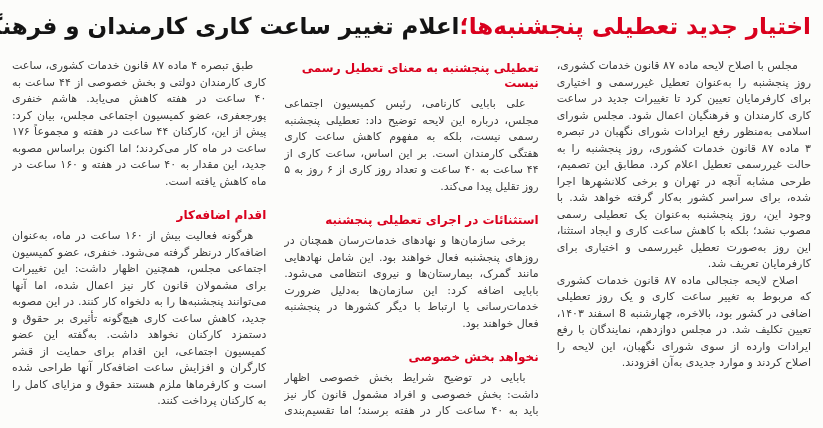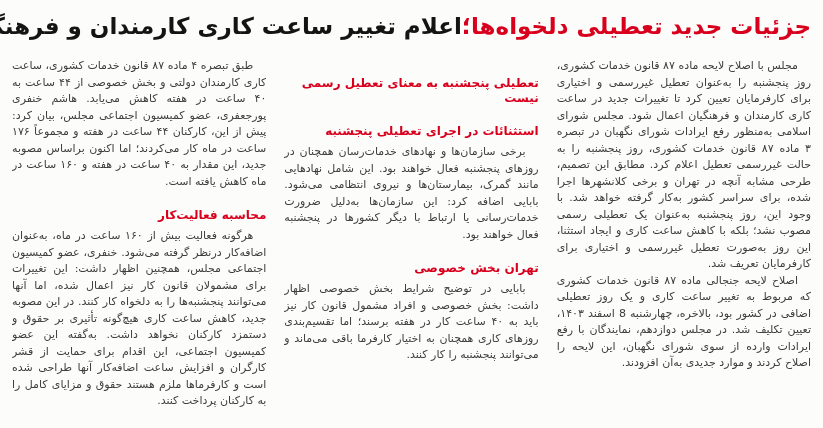--- a/index.html
+++ b/index.html
@@ -44,44 +44,45 @@
   .col p { text-indent: 13px; }
   .col h2 {
     color: #d9001d;
     font-size: 12px;
     line-height: 15px;
     font-weight: bold;
     text-align: right;
     margin: 18px 0 5px;
     letter-spacing: -0.3px;
   }
-  .col h2.first { margin-top: 18px; }
+  .col h2.first { margin-top: 3px; }
 </style>
 </head>
 <body>
 
 <div class="page">
 
-  <h1 class="headline"><span class="hl">جزئیات جدید تعطیلی دلخواه‌ها؛</span><span>اعلام تغییر ساعت کاری کارمندان و فرهنگیان</span></h1>
+  <h1 class="headline"><span class="hl">اختیار جدید تعطیلی پنجشنبه‌ها؛</span><span>اعلام تغییر ساعت کاری کارمندان و فرهنگیان</span></h1>
 
   <div class="columns">
 
     <div class="col">
       <p>مجلس با اصلاح لایحه ماده ۸۷ قانون خدمات کشوری، روز پنجشنبه را به‌عنوان تعطیل غیررسمی و اختیاری برای کارفرمایان تعیین کرد تا تغییرات جدید در ساعت کاری کارمندان و فرهنگیان اعمال شود. مجلس شورای اسلامی به‌منظور رفع ایرادات شورای نگهبان در تبصره ۳ ماده ۸۷ قانون خدمات کشوری، روز پنجشنبه را به حالت غیررسمی تعطیل اعلام کرد. مطابق این تصمیم، طرحی مشابه آنچه در تهران و برخی کلانشهرها اجرا شده، برای سراسر کشور به‌کار گرفته خواهد شد. با وجود این، روز پنجشنبه به‌عنوان یک تعطیلی رسمی مصوب نشد؛ بلکه با کاهش ساعت کاری و ایجاد استثنا، این روز به‌صورت تعطیل غیررسمی و اختیاری برای کارفرمایان تعریف شد.</p>
       <p>اصلاح لایحه جنجالی ماده ۸۷ قانون خدمات کشوری که مربوط به تغییر ساعت کاری و یک روز تعطیلی اضافی در کشور بود، بالاخره، چهارشنبه 8 اسفند ۱۴۰۳، تعیین تکلیف شد. در مجلس دوازدهم، نمایندگان با رفع ایرادات وارده از سوی شورای نگهبان، این لایحه را اصلاح کردند و موارد جدیدی به‌آن افزودند.</p>
     </div>
 
     <div class="col">
       <h2 class="first">تعطیلی پنجشنبه به معنای تعطیل رسمی نیست</h2>
+      <p>علی بابایی کارنامی، رئیس کمیسیون اجتماعی مجلس، درباره این لایحه توضیح داد: تعطیلی پنجشنبه رسمی نیست، بلکه به مفهوم کاهش ساعت کاری هفتگی کارمندان است. بر این اساس، ساعت کاری از ۴۴ ساعت به ۴۰ ساعت و تعداد روز کاری از ۶ روز به ۵ روز تقلیل پیدا می‌کند.</p>
       <h2>استثنائات در اجرای تعطیلی پنجشنبه</h2>
       <p>برخی سازمان‌ها و نهادهای خدمات‌رسان همچنان در روزهای پنجشنبه فعال خواهند بود. این شامل نهادهایی مانند گمرک، بیمارستان‌ها و نیروی انتظامی می‌شود. بابایی اضافه کرد: این سازمان‌ها به‌دلیل ضرورت خدمات‌رسانی یا ارتباط با دیگر کشورها در پنجشنبه فعال خواهند بود.</p>
-      <h2>تهران بخش خصوصی</h2>
+      <h2>نخواهد بخش خصوصی</h2>
       <p>بابایی در توضیح شرایط بخش خصوصی اظهار داشت: بخش خصوصی و افراد مشمول قانون کار نیز باید به ۴۰ ساعت کار در هفته برسند؛ اما تقسیم‌بندی روزهای کاری همچنان به اختیار کارفرما باقی می‌ماند و می‌توانند پنجشنبه را کار کنند.</p>
     </div>
 
     <div class="col">
       <p>طبق تبصره ۴ ماده ۸۷ قانون خدمات کشوری، ساعت کاری کارمندان دولتی و بخش خصوصی از ۴۴ ساعت به ۴۰ ساعت در هفته کاهش می‌یابد. هاشم خنفری پورجعفری، عضو کمیسیون اجتماعی مجلس، بیان کرد: پیش از این، کارکنان ۴۴ ساعت در هفته و مجموعاً ۱۷۶ ساعت در ماه کار می‌کردند؛ اما اکنون براساس مصوبه جدید، این مقدار به ۴۰ ساعت در هفته و ۱۶۰ ساعت در ماه کاهش یافته است.</p>
-      <h2>محاسبه فعالیت‌کار</h2>
+      <h2>اقدام اضافه‌کار</h2>
       <p>هرگونه فعالیت بیش از ۱۶۰ ساعت در ماه، به‌عنوان اضافه‌کار درنظر گرفته می‌شود. خنفری، عضو کمیسیون اجتماعی مجلس، همچنین اظهار داشت: این تغییرات برای مشمولان قانون کار نیز اعمال شده، اما آنها می‌توانند پنجشنبه‌ها را به دلخواه کار کنند. در این مصوبه جدید، کاهش ساعت کاری هیچ‌گونه تأثیری بر حقوق و دستمزد کارکنان نخواهد داشت. به‌گفته این عضو کمیسیون اجتماعی، این اقدام برای حمایت از قشر کارگران و افزایش ساعت اضافه‌کار آنها طراحی شده است و کارفرماها ملزم هستند حقوق و مزایای کامل را به کارکنان پرداخت کنند.</p>
     </div>
 
   </div>
 </div>
 
 </body></html>

